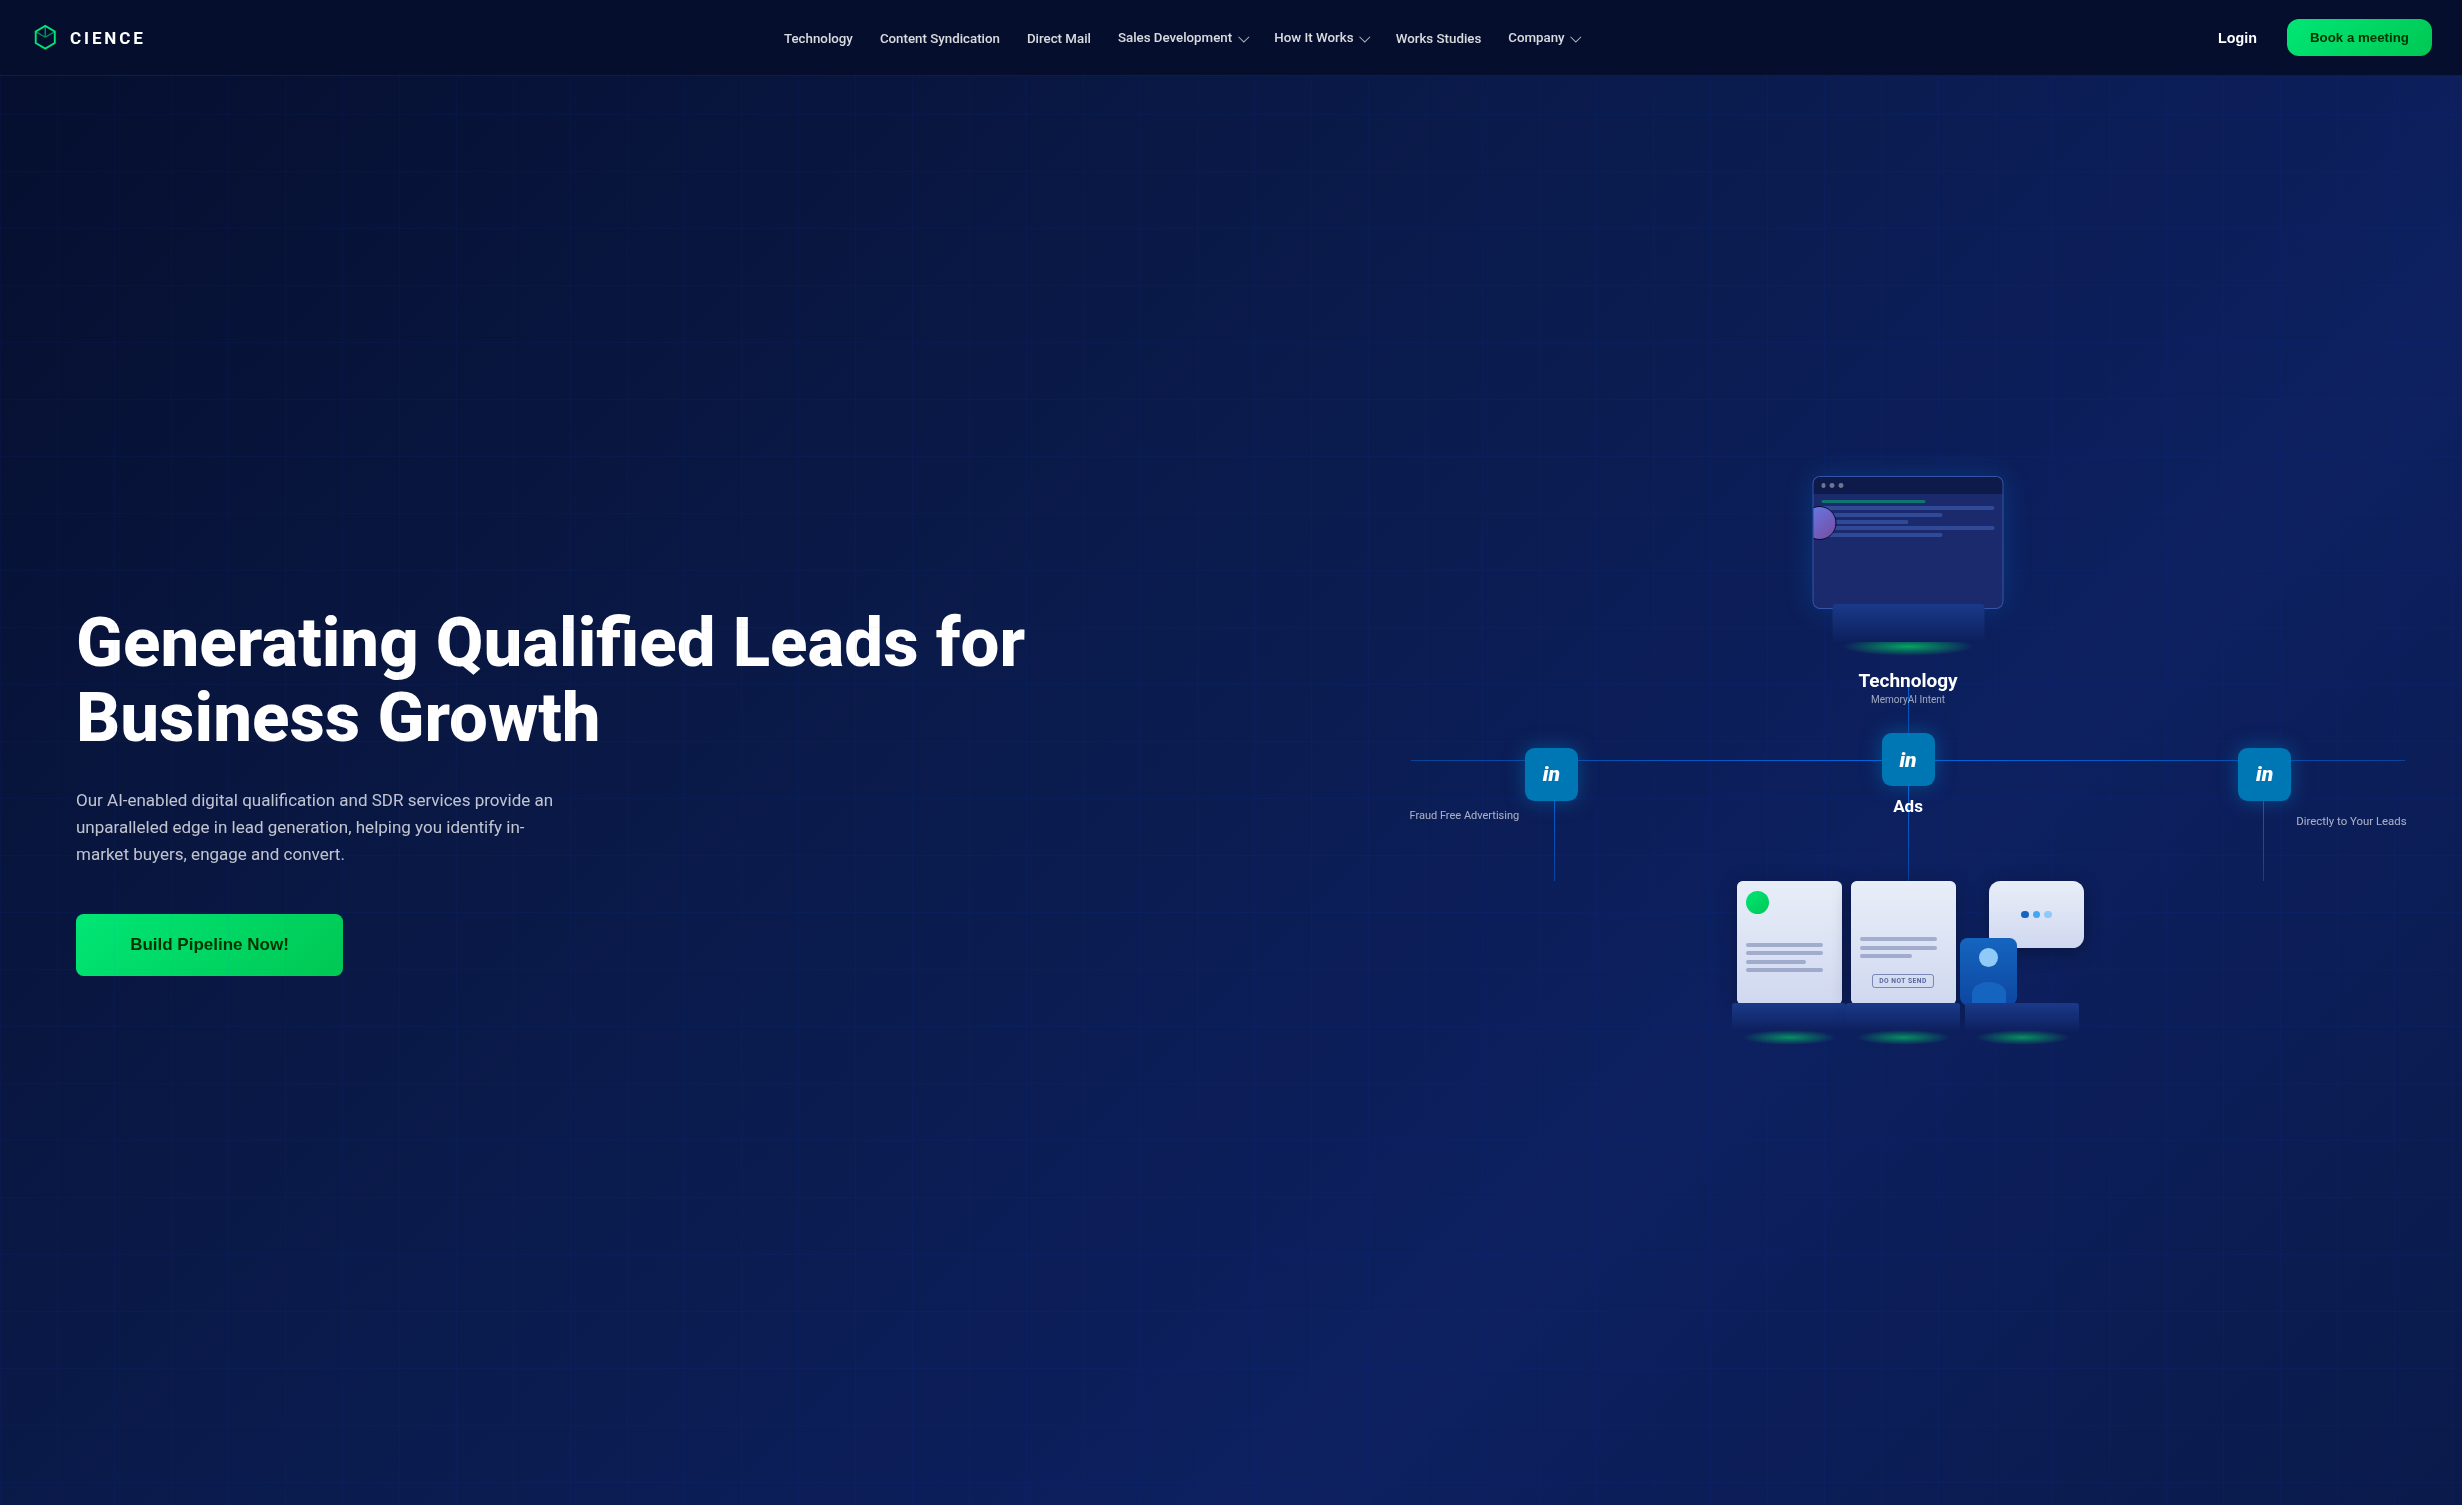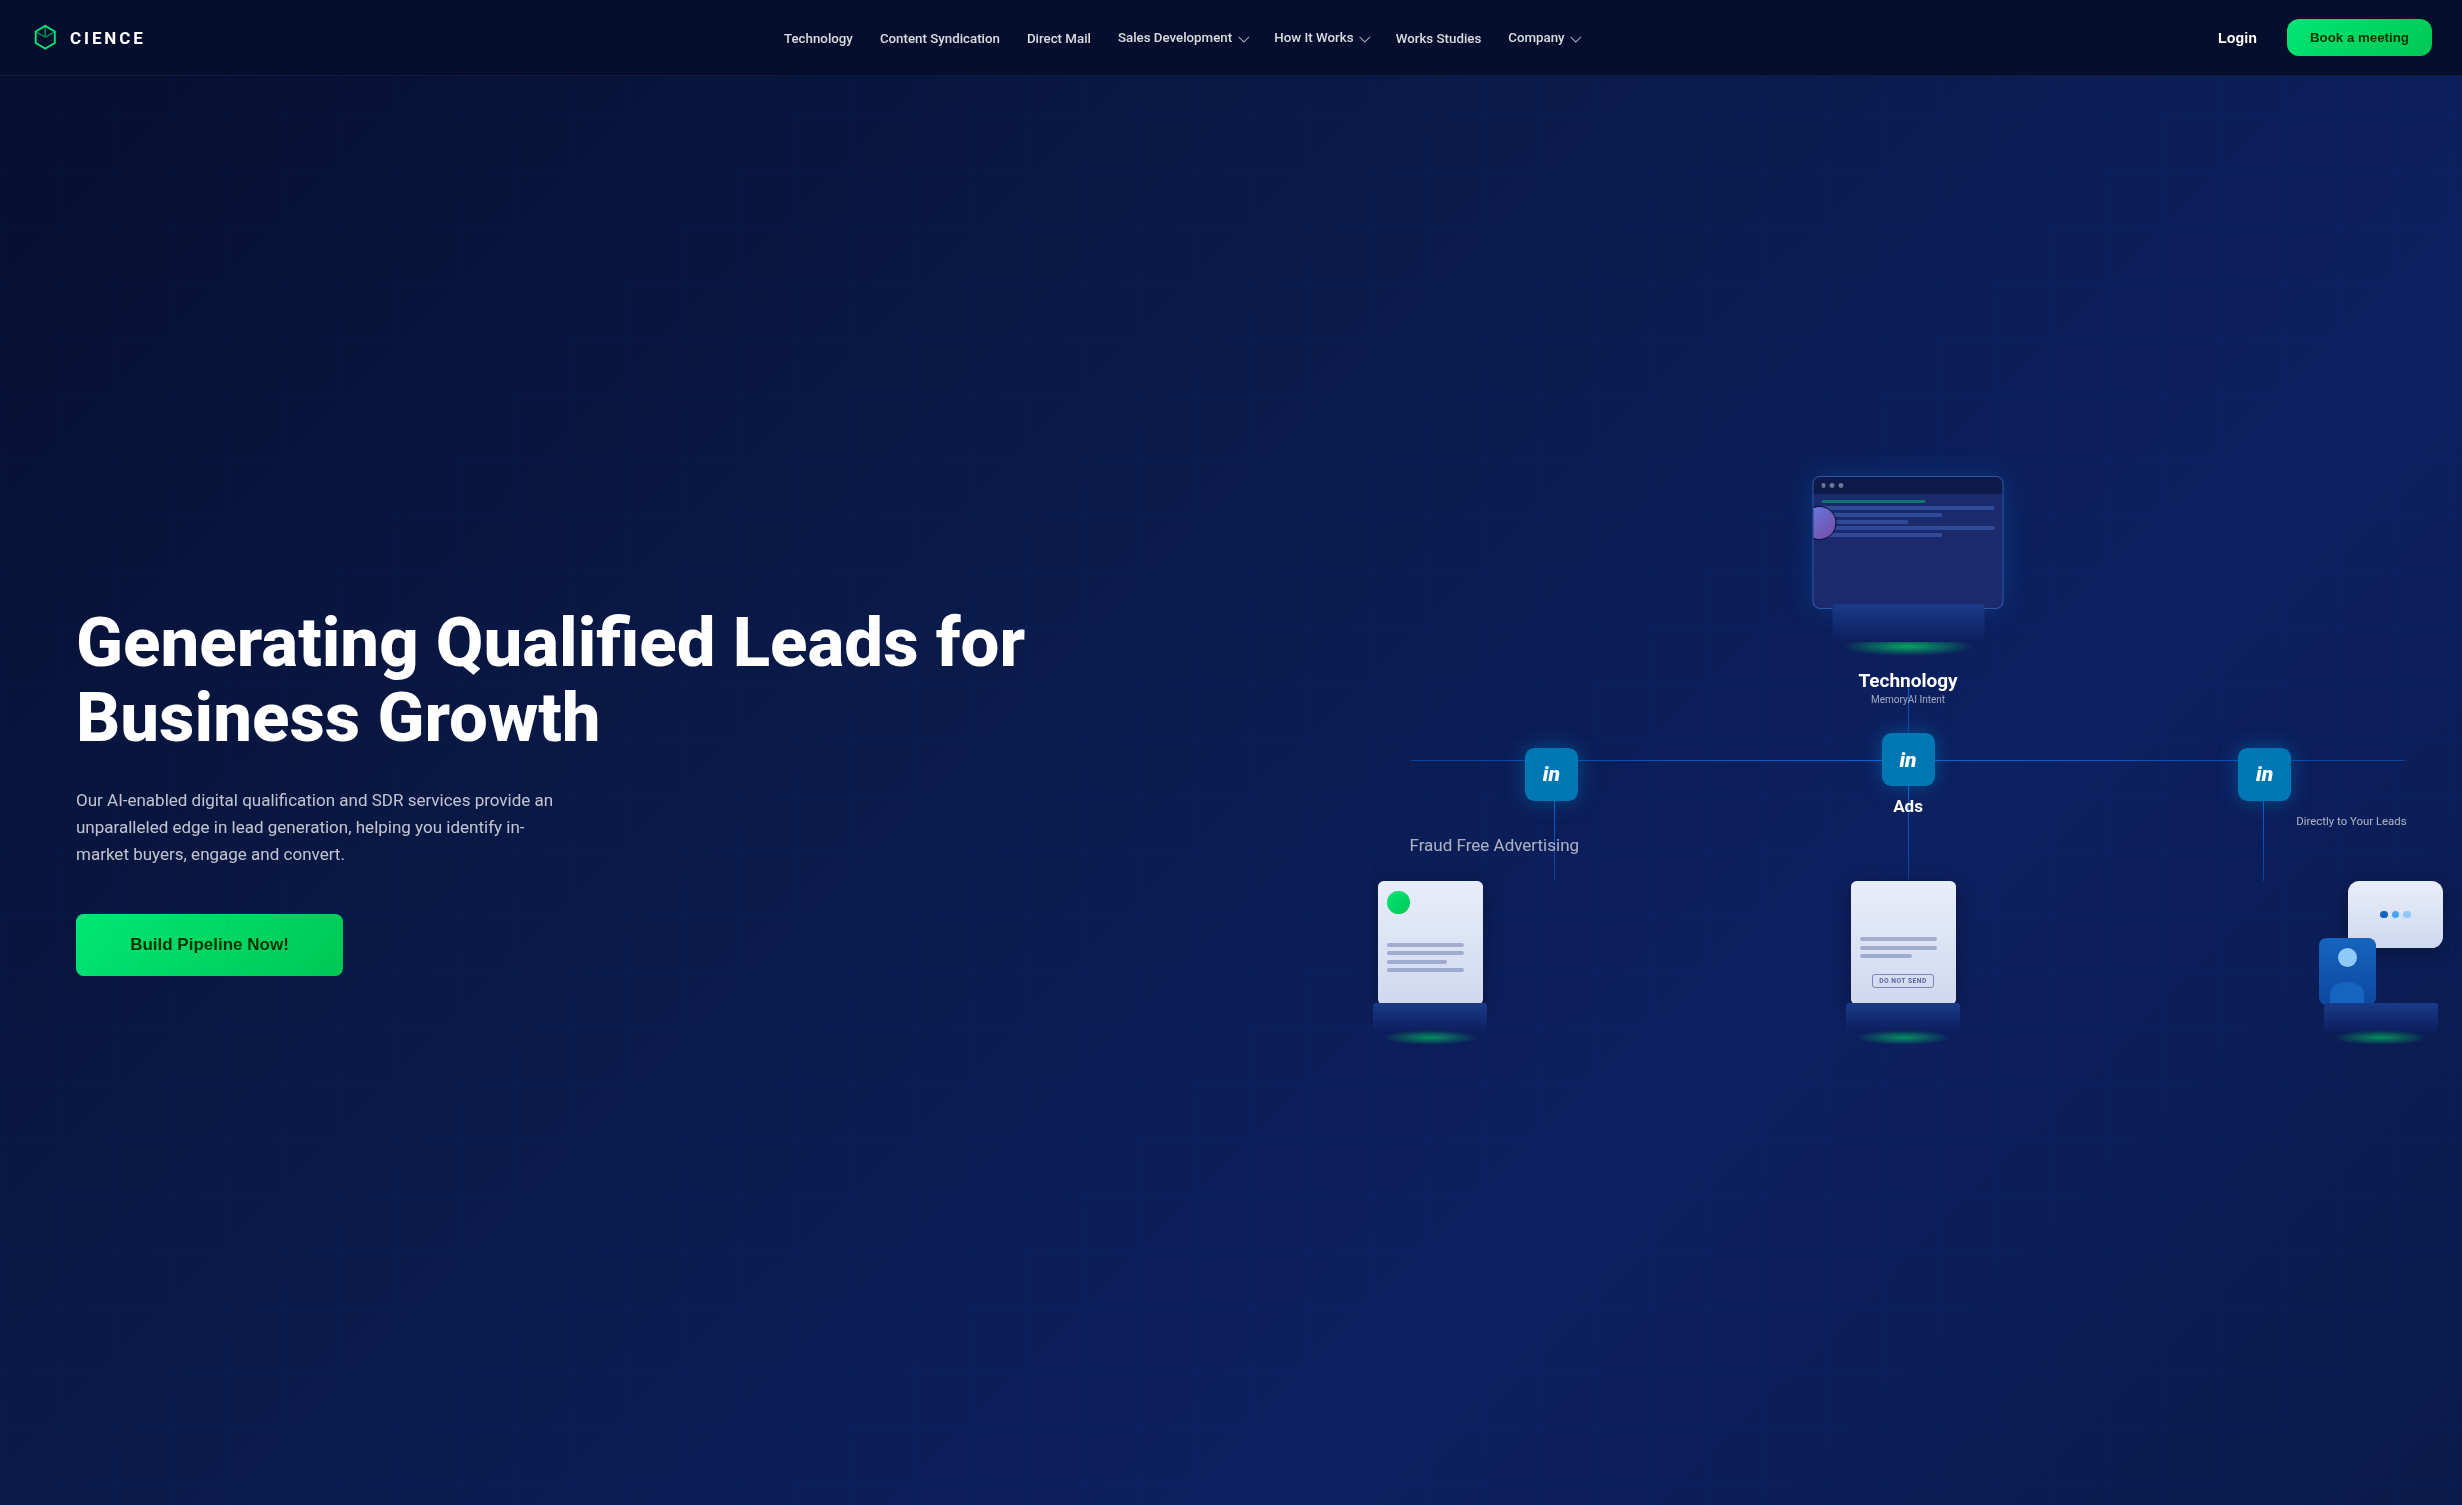--- a/index.html
+++ b/index.html
@@ -336,44 +336,44 @@
     .ads-label {
       color: white;
       font-size: 17px;
       font-weight: 700;
       margin-top: 9.5px;
       text-align: right;
     }
 
     .ads-sub-left {
       position: absolute;
-      top: 378px;
+      top: 352px;
       left: 5%;
       color: rgba(255,255,255,0.65);
-      font-size: 17px;
+      font-size: 11px;
       text-align: center;
     }
 
     .ads-sub-right {
       position: absolute;
       top: 357px;
       right: 5%;
       color: rgba(255,255,255,0.65);
       font-size: 11.4px;
       text-align: center;
     }
 
     
     .docs-row {
       position: absolute;
       top: 424px;
       left: 0;
       right: 0;
       display: flex;
-      justify-content: space-between;
+      justify-content: center;
       align-items: flex-start;
       padding: 0 19px;
     }
 
     .doc-card {
       width: 105px;
       height: 124px;
       background: linear-gradient(180deg, #e8eef8 0%, #d0d8f0 100%);
       border-radius: 5.7px;
       display: flex;

